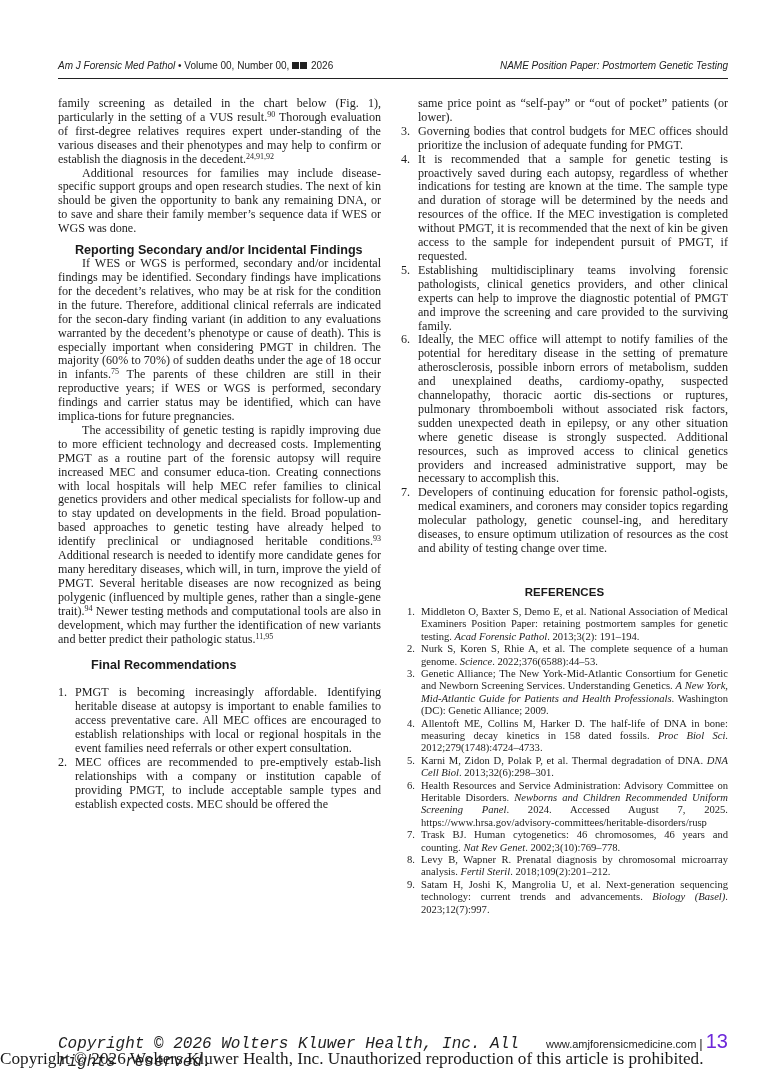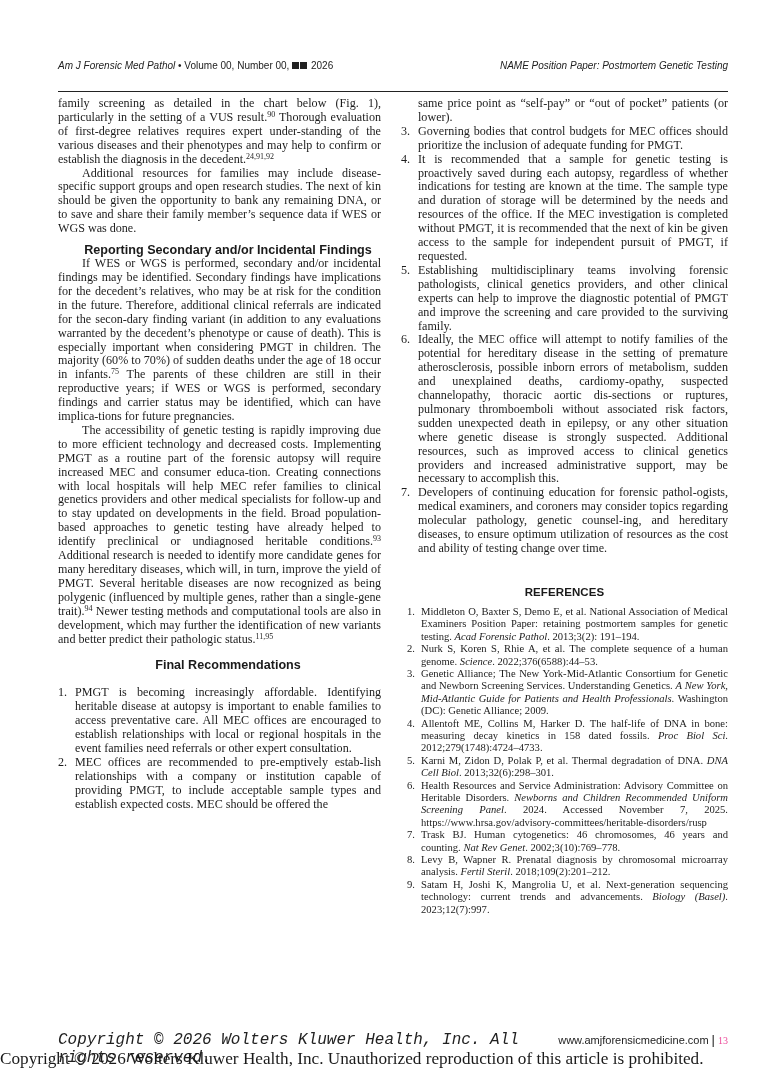--- a/index.html
+++ b/index.html
@@ -3,62 +3,62 @@
   <meta charset="utf-8">
   <style>
     * { box-sizing: border-box; margin: 0; padding: 0; }
     html, body { width: 775px; height: 1079px; background: #ffffff; overflow: hidden; }
     body { position: relative; color: #1c1c1c; font-family: "Liberation Serif", serif; }
 
     .running-head {
       position: absolute; left: 58px; top: 60px; width: 670px;
       display: flex; justify-content: space-between; align-items: flex-end;
       font-family: "Liberation Sans", sans-serif; font-size: 10px; font-style: italic;
-      color: #222; padding-bottom: 20px; border-bottom: 1.3px solid #222;
+      color: #222; padding-bottom: 7px; border-bottom: 1.3px solid #222;
     }
     .running-head .upright { font-style: normal; }
     .sq { display: inline-block; width: 7px; height: 7px; background: #222; margin-right: 1px; vertical-align: -0px; }
 
     .col { position: absolute; top: 97px; font-size: 12.1px; line-height: 13.9px; text-align: justify; }
     .col-left { left: 58px; width: 323px; }
     .col-right { left: 401px; width: 327px; }
 
     p { margin: 0; }
     p.indent { text-indent: 24px; }
     sup { font-size: 8px; line-height: 0; vertical-align: 4px; }
 
     h3.sub {
       font-family: "Liberation Sans", sans-serif; font-weight: bold; font-size: 12.6px;
-      line-height: 14px; margin-top: 7px; margin-bottom: 0; text-align: center; color: #1a1a1a; padding-left: 17px;
+      line-height: 14px; margin-top: 7px; margin-bottom: 0; text-align: left; color: #1a1a1a; padding-left: 17px;
     }
     h2.sec {
       font-family: "Liberation Sans", sans-serif; font-weight: bold; font-size: 12.6px;
       text-align: center; margin-top: 14px; margin-bottom: 0; line-height: 14px; color: #1a1a1a;
       letter-spacing: 0.1px;
     }
-    h3.final { margin-top: 12px; margin-bottom: 14px; }
+    h3.final { margin-top: 12px; margin-bottom: 14px; margin-left: 16px; }
 
     ol.recs { list-style: none; }
     ol.recs li { position: relative; padding-left: 17px; }
     ol.recs li .num { position: absolute; left: 0; top: 0; }
     ol.recs.cont li:first-child { padding-left: 17px; }
 
     h2.refs { margin-top: 29px; margin-bottom: 7px; font-size: 11.5px; }
     ol.reflist { list-style: none; font-size: 10.6px; line-height: 12.4px; }
     ol.reflist li { position: relative; padding-left: 20px; margin-bottom: 0; }
     ol.reflist li .num { position: absolute; left: 0; top: 0; width: 14px; text-align: right; }
     ol.reflist i { }
 
     .footer {
       position: absolute; left: 58px; top: 1030px; width: 670px;
       display: flex; justify-content: space-between; align-items: baseline;
     }
     .footer .copy-italic { font-family: Liberation Mono, monospace; font-style: italic; font-size: 16px; color: #222; }
     .footer .site { font-family: "Liberation Sans", sans-serif; font-size: 11px; color: #222; }
-    .footer .pg { font-family: Liberation Serif, serif; font-size: 10px; color: #ec4899; }
+    .footer .pg { font-family: Liberation Sans, sans-serif; font-size: 20px; color: #6d28d9; }
     .footer .sep { font-family: "Liberation Sans", sans-serif; font-size: 13px; margin: 0 3px; }
 
     .watermark {
       position: absolute; left: 0; top: 1049px; width: 613px; text-align: center;
       font-family: "Liberation Serif", serif; font-size: 17.2px; color: #1a1a1a; white-space: nowrap;
     }
   </style>
 </head>
 <body>
 
@@ -99,21 +99,21 @@
     <li><span class="num">7.</span><span>Developers of continuing education for forensic pathol-ogists, medical examiners, and coroners may consider topics regarding molecular pathology, genetic counsel-ing, and hereditary diseases, to ensure optimum utilization of resources as the cost and ability of testing change over time.</span></li>
   </ol>
 
   <h2 class="sec refs">REFERENCES</h2>
   <ol class="reflist">
     <li><span class="num">1.</span><span>Middleton O, Baxter S, Demo E, et al. National Association of Medical Examiners Position Paper: retaining postmortem samples for genetic testing. </span><i>Acad Forensic Pathol</i><span>. 2013;3(2): 191–194.</span></li>
     <li><span class="num">2.</span><span>Nurk S, Koren S, Rhie A, et al. The complete sequence of a human genome. </span><i>Science</i><span>. 2022;376(6588):44–53.</span></li>
     <li><span class="num">3.</span><span>Genetic Alliance; The New York-Mid-Atlantic Consortium for Genetic and Newborn Screening Services. Understanding Genetics. </span><i>A New York, Mid-Atlantic Guide for Patients and Health Professionals</i><span>. Washington (DC): Genetic Alliance; 2009.</span></li>
     <li><span class="num">4.</span><span>Allentoft ME, Collins M, Harker D. The half-life of DNA in bone: measuring decay kinetics in 158 dated fossils. </span><i>Proc Biol Sci</i><span>. 2012;279(1748):4724–4733.</span></li>
     <li><span class="num">5.</span><span>Karni M, Zidon D, Polak P, et al. Thermal degradation of DNA. </span><i>DNA Cell Biol</i><span>. 2013;32(6):298–301.</span></li>
-    <li><span class="num">6.</span><span>Health Resources and Service Administration: Advisory Committee on Heritable Disorders. </span><i>Newborns and Children Recommended Uniform Screening Panel</i><span>. 2024. Accessed November 7, 2025. https://www.hrsa.gov/advisory-committees/heritable-disorders/rusp</span></li>
+    <li><span class="num">6.</span><span>Health Resources and Service Administration: Advisory Committee on Heritable Disorders. </span><i>Newborns and Children Recommended Uniform Screening Panel</i><span>. 2024. Accessed August 7, 2025. https://www.hrsa.gov/advisory-committees/heritable-disorders/rusp</span></li>
     <li><span class="num">7.</span><span>Trask BJ. Human cytogenetics: 46 chromosomes, 46 years and counting. </span><i>Nat Rev Genet</i><span>. 2002;3(10):769–778.</span></li>
     <li><span class="num">8.</span><span>Levy B, Wapner R. Prenatal diagnosis by chromosomal microarray analysis. </span><i>Fertil Steril</i><span>. 2018;109(2):201–212.</span></li>
     <li><span class="num">9.</span><span>Satam H, Joshi K, Mangrolia U, et al. Next-generation sequencing technology: current trends and advancements. </span><i>Biology (Basel)</i><span>. 2023;12(7):997.</span></li>
   </ol>
 </div>
 
 <div class="footer">
   <span class="copy-italic">Copyright © 2026 Wolters Kluwer Health, Inc. All rights reserved.</span>
   <span>
     <span class="site">www.amjforensicmedicine.com</span><span class="sep">|</span><span class="pg">13</span>

